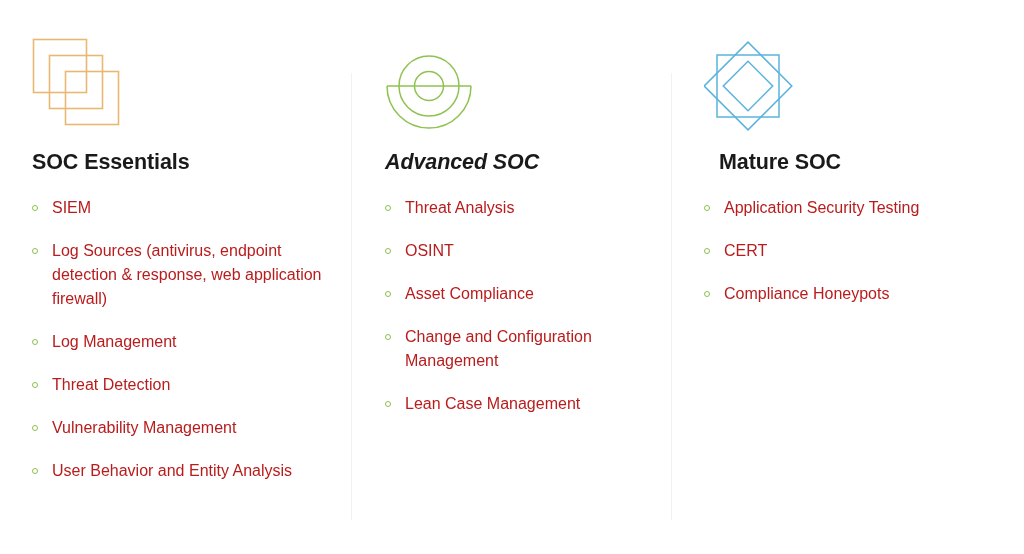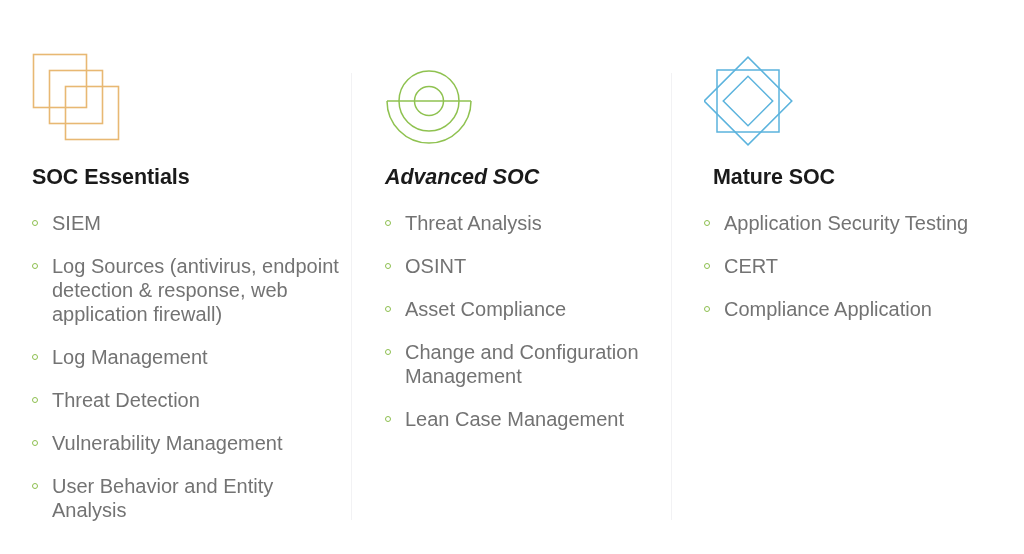--- a/index.html
+++ b/index.html
@@ -24,21 +24,20 @@
     left: 0;
     top: 0;
     width: 1024px;
     height: 554px;
     display: flex;
     flex-direction: row;
   }
   .column {
     position: relative;
     box-sizing: border-box;
-    margin-top: 15px;
   }
   .col-1 { width: 352px; padding-left: 32px; }
   .col-2 { width: 319px; padding-left: 33px; }
   .col-3 { width: 353px; padding-left: 33px; }
 
   .divider {
     position: absolute;
     top: 73px;
     width: 1px;
     height: 447px;
@@ -61,41 +60,41 @@
     position: absolute;
     top: 150px;
     left: 32px;
     font-size: 21.5px;
     font-weight: bold;
     color: #1a1a1a;
     letter-spacing: -0.1px;
     white-space: nowrap;
   }
   .col-2 .card-title { left: 33px; font-style: italic; }
-  .col-3 .card-title { left: 42px; text-align: right; }
+  .col-3 .card-title { left: 48px; text-align: right; }
 
   .item-list {
     position: absolute;
     top: 196px;
     left: 32px;
     right: 12px;
     margin: 0;
     padding: 0;
     list-style: none;
   }
   .col-2 .item-list { left: 33px; right: 16px; }
   .col-3 .item-list { left: 33px; right: 20px; }
 
   .item {
     position: relative;
     padding-left: 20px;
     margin: 0 0 19px 0;
-    font-size: 20px;
+    font-size: 16px;
     line-height: 24px;
-    color: #737373;
+    color: #b91c1c;
   }
   .item:last-child { margin-bottom: 0; }
 
   .bullet {
     position: absolute;
     left: 0;
     top: 9px;
     width: 6px;
     height: 6px;
     border: 1px solid #8dbf4f;
@@ -204,19 +203,19 @@
         <li class="item">
           <span class="bullet"></span>
           <span class="item-text">Application Security Testing</span>
         </li>
         <li class="item">
           <span class="bullet"></span>
           <span class="item-text">CERT</span>
         </li>
         <li class="item">
           <span class="bullet"></span>
-          <span class="item-text">Compliance Application</span>
+          <span class="item-text">Compliance Honeypots</span>
         </li>
       </ul>
     </div>
 
   </div>
 </div>
 
 </body></html>

